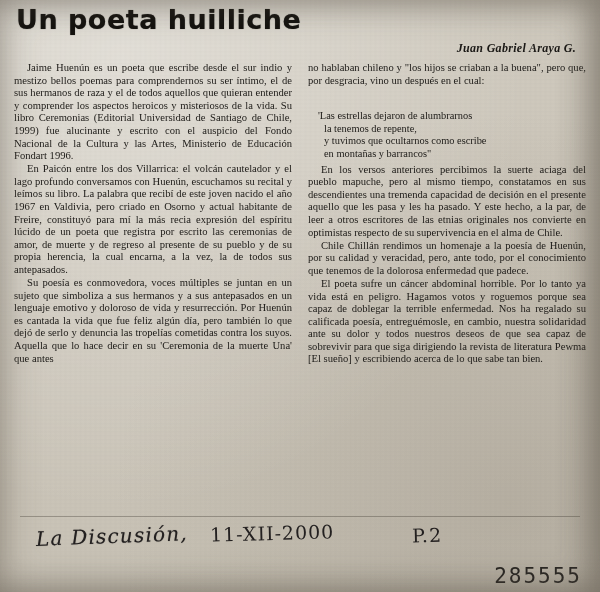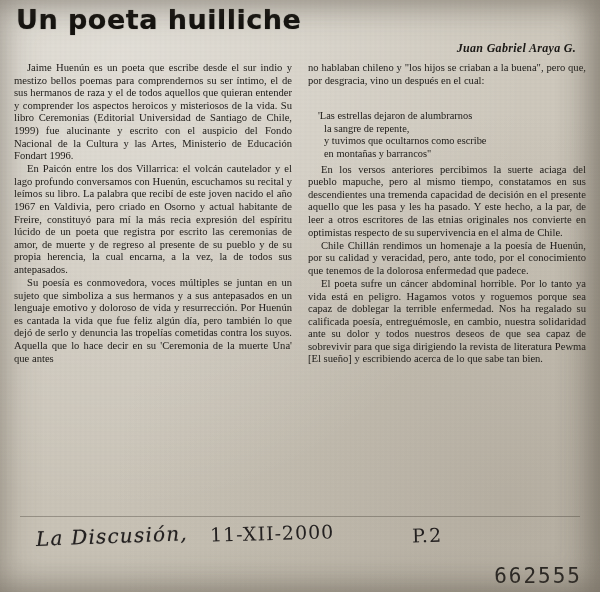--- a/index.html
+++ b/index.html
@@ -177,33 +177,33 @@
     <div class="col">
       <p>Jaime Huenún es un poeta que escribe desde el sur indio y mestizo bellos poemas para comprendernos su ser íntimo, el de sus hermanos de raza y el de todos aquellos que quieran entender y comprender los aspectos heroicos y misteriosos de la vida. Su libro Ceremonias (Editorial Universidad de Santiago de Chile, 1999) fue alucinante y escrito con el auspicio del Fondo Nacional de la Cultura y las Artes, Ministerio de Educación Fondart 1996.</p>
       <p>En Paicón entre los dos Villarrica: el volcán cautelador y el lago profundo conversamos con Huenún, escuchamos su recital y leímos su libro. La palabra que recibí de este joven nacido el año 1967 en Valdivia, pero criado en Osorno y actual habitante de Freire, constituyó para mí la más recia expresión del espíritu lúcido de un poeta que registra por escrito las ceremonias de amor, de muerte y de regreso al presente de su pueblo y de su propia herencia, la cual encarna, a la vez, la de todos sus antepasados.</p>
       <p>Su poesía es conmovedora, voces múltiples se juntan en un sujeto que simboliza a sus hermanos y a sus antepasados en un lenguaje emotivo y doloroso de vida y resurrección. Por Huenún es cantada la vida que fue feliz algún día, pero también lo que dejó de serlo y denuncia las tropelías cometidas contra los suyos. Aquella que lo hace decir en su 'Ceremonia de la muerte Una' que antes</p>
     </div>
 
     <div class="col">
       <p class="noindent">no hablaban chileno y "los hijos se criaban a la buena", pero que, por desgracia, vino un después en el cual:</p>
       <div class="verse">
         <div class="first">'Las estrellas dejaron de alumbrarnos</div>
-        <div>la sangre de repente,</div>
+        <div>la tenemos de repente,</div>
         <div>y tuvimos que ocultarnos como escribe</div>
         <div>en montañas y barrancos"</div>
       </div>
       <p>En los versos anteriores percibimos la suerte aciaga del pueblo mapuche, pero al mismo tiempo, constatamos en sus descendientes una tremenda capacidad de decisión en el presente aquello que les pasa y les ha pasado. Y este hecho, a la par, de leer a otros escritores de las etnias originales nos convierte en optimistas respecto de su supervivencia en el alma de Chile.</p>
       <p>Chile Chillán rendimos un homenaje a la poesía de Huenún, por su calidad y veracidad, pero, ante todo, por el conocimiento que tenemos de la dolorosa enfermedad que padece.</p>
       <p>El poeta sufre un cáncer abdominal horrible. Por lo tanto ya vida está en peligro. Hagamos votos y roguemos porque sea capaz de doblegar la terrible enfermedad. Nos ha regalado su calificada poesía, entreguémosle, en cambio, nuestra solidaridad ante su dolor y todos nuestros deseos de que sea capaz de sobrevivir para que siga dirigiendo la revista de literatura Pewma [El sueño] y escribiendo acerca de lo que sabe tan bien.</p>
     </div>
 
   </div>
 
   <div class="footer">
     <div class="foot-rule"></div>
     <div class="handwriting">La Discusión,</div>
     <div class="hw-date">11-XII-2000</div>
     <div class="hw-page">P.2</div>
-    <div class="stamp">662555</div>
+    <div class="stamp">285555</div>
   </div>
 
   <div class="edge-shadow"></div>
 </div>
 
 </body></html>

